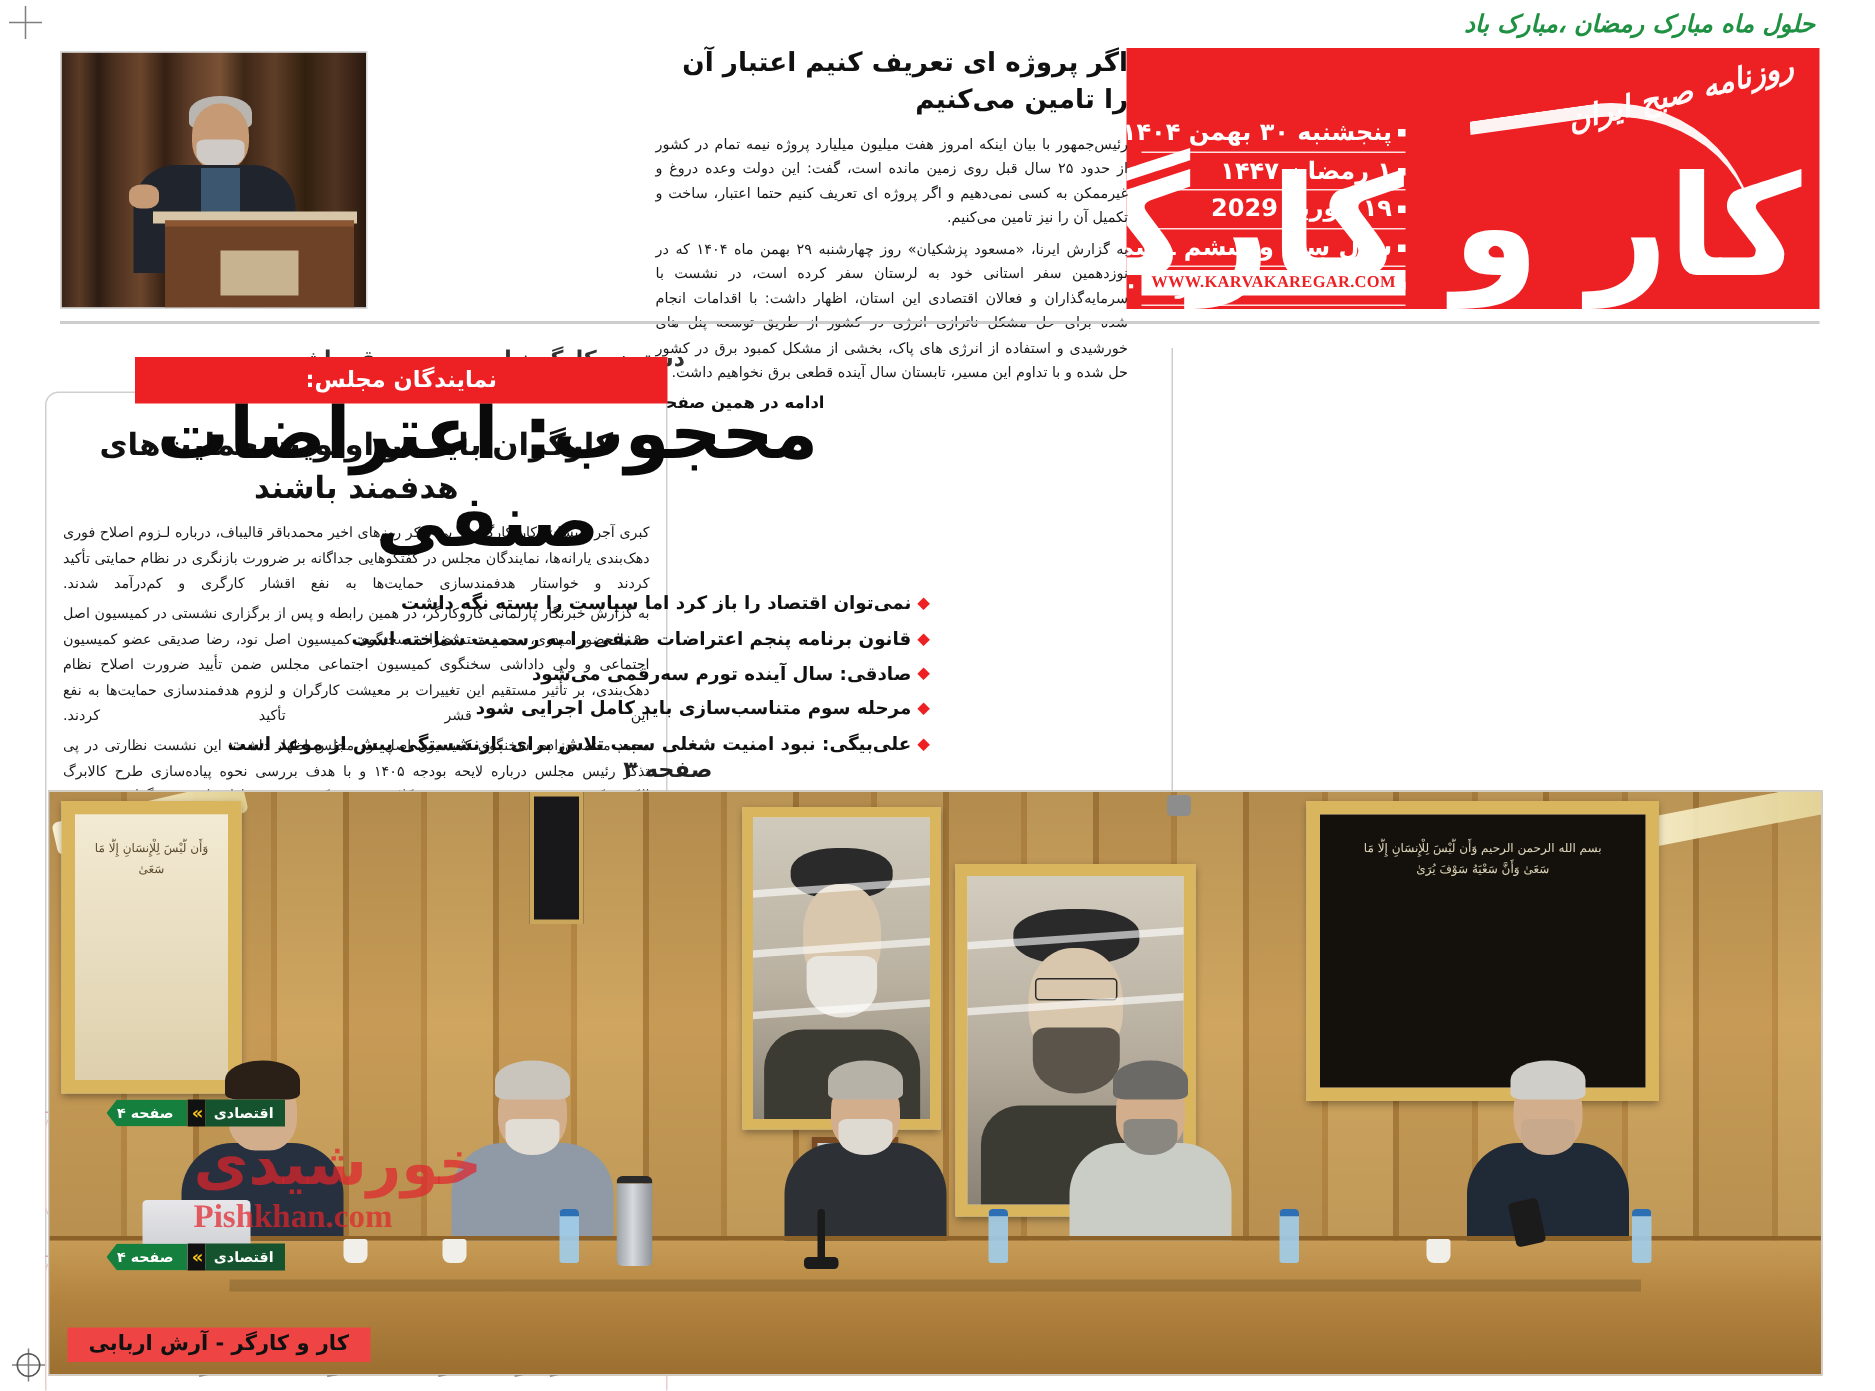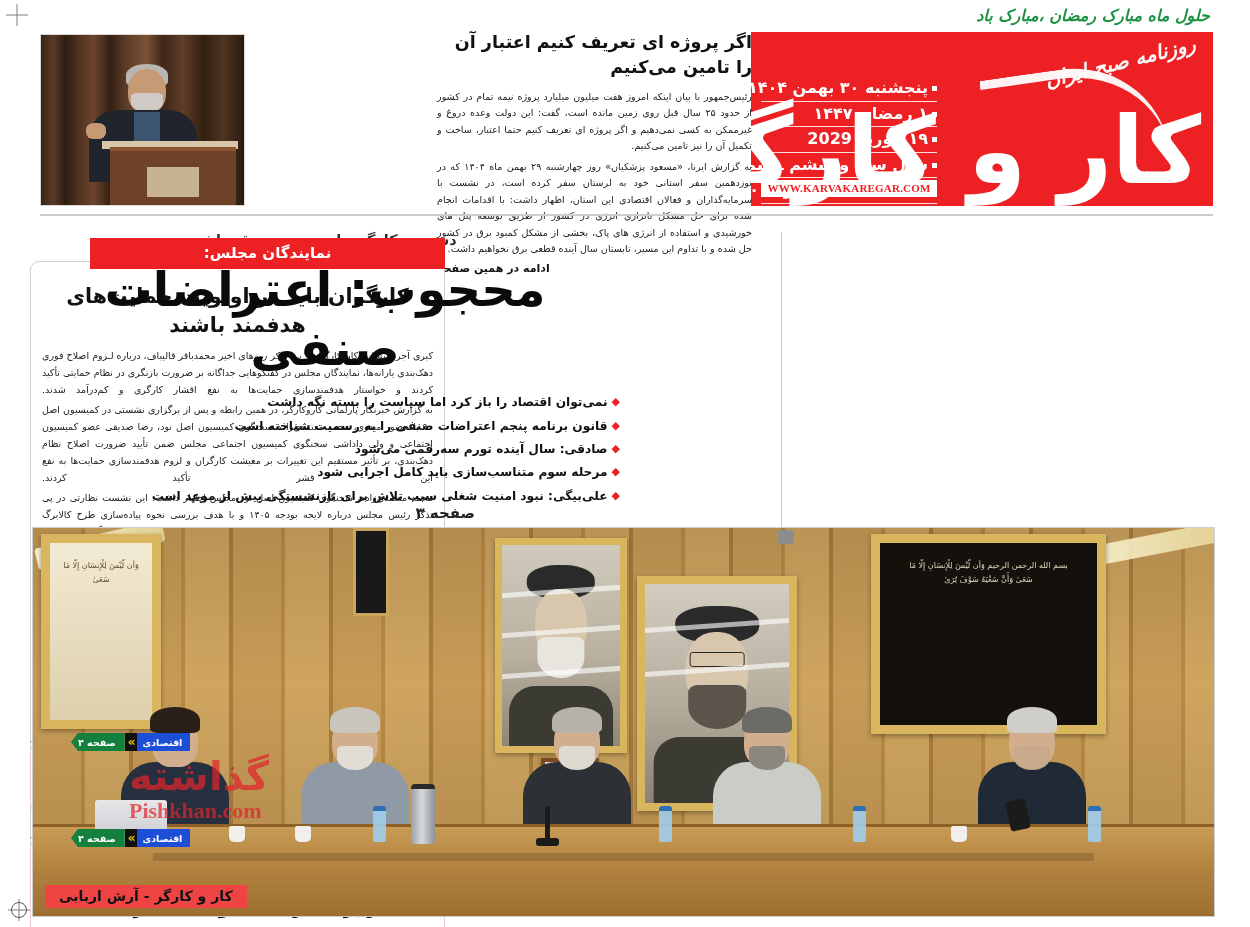--- a/index.html
+++ b/index.html
@@ -323,21 +323,21 @@
     top: -9px; left: 8px;
     display: flex;
     align-items: stretch;
     height: 18px;
     direction: ltr;
     z-index: 4;
     font-size: 9.5px;
     font-weight: bold;
   }
   .tt-red {
-    background: #1d4ed8;
+    background: #14532d;
     color: #fff;
     padding: 0 8px 0 6px;
     display: flex; align-items: center;
     order: 3;
     direction: rtl;
   }
   .tt-chev {
     background: #111;
     color: #f5c518;
     padding: 0 3px;
@@ -902,20 +902,20 @@
     <div class="bottle" style="left:626px"></div>
     <div class="bottle" style="left:820px"></div>
     <div class="bottle" style="left:1055px"></div>
     <div class="mic" style="left:512px"></div>
     <div class="phone" style="left:975px"></div>
     <div class="cup" style="left:196px"></div>
     <div class="cup" style="left:262px"></div>
     <div class="cup" style="left:918px"></div>
 
     <div class="watermark">
-      <div class="wm-fa">گذاشته</div>
+      <div class="wm-fa">خورشیدی</div>
       <div class="wm-en">Pishkhan.com</div>
     </div>
 
     <div class="photo-credit">کار و کارگر - آرش اربابی</div>
   </div>
 
 </div>
 
 </body></html>

